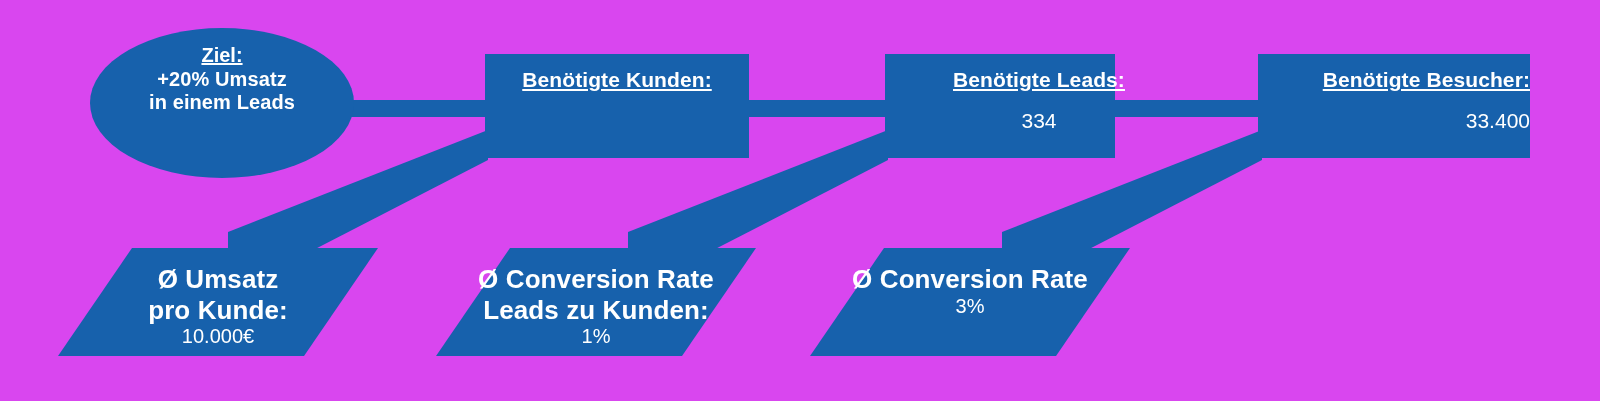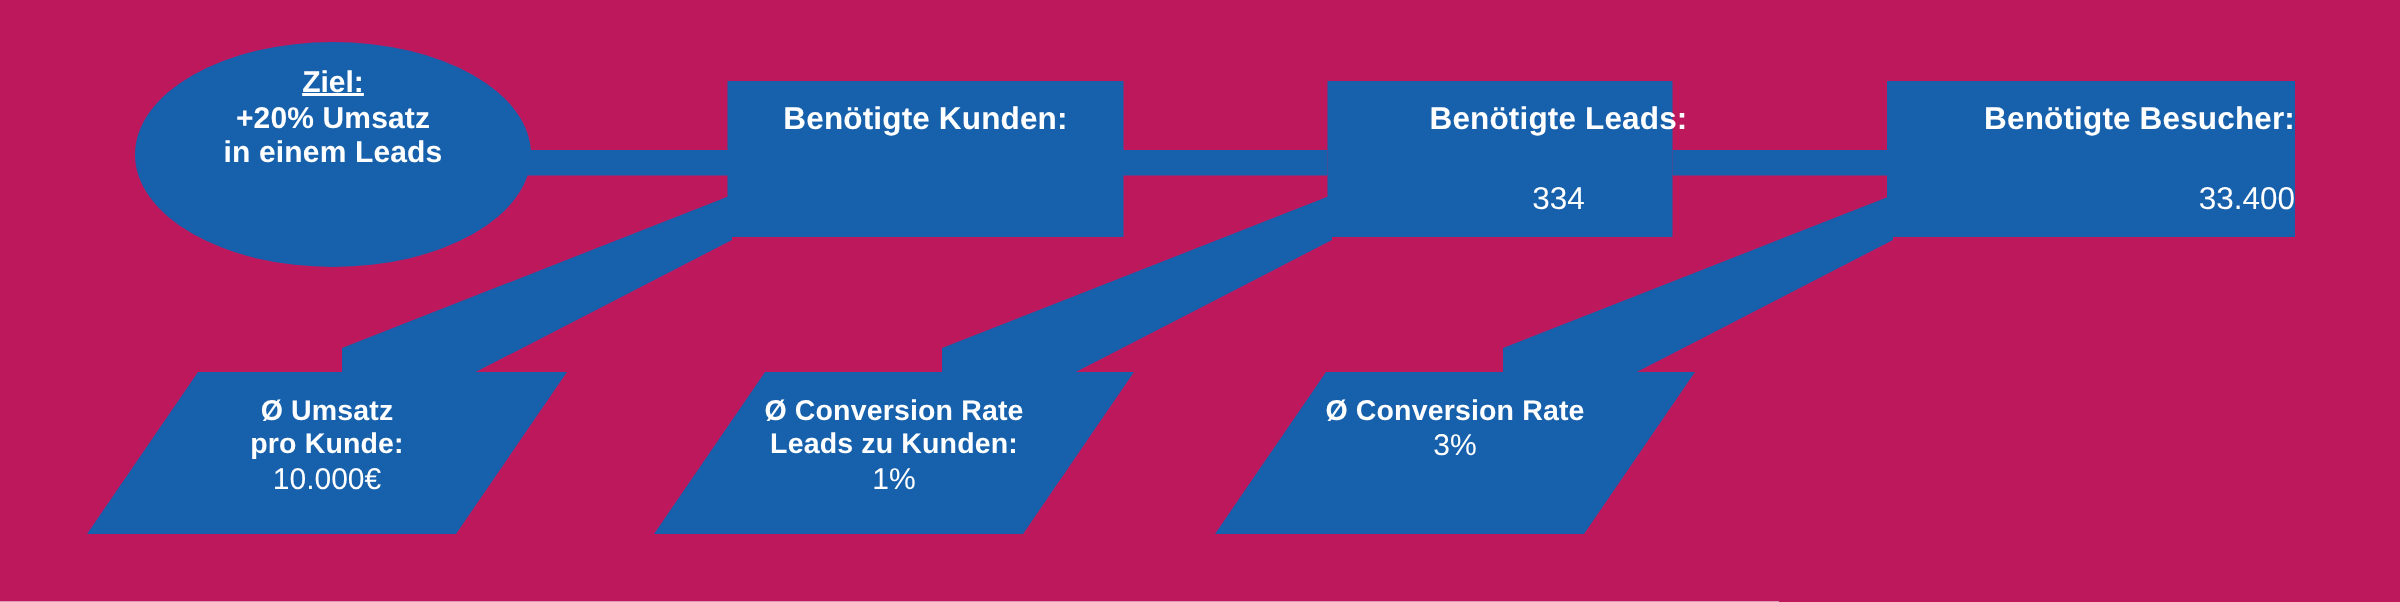--- a/index.html
+++ b/index.html
@@ -56,33 +56,33 @@
     width: 252px;
     font-size: 20px;
   }
   .goal-label .lbl-title,
   .goal-label .lbl-title-u {
     font-size: 20px;
   }
   .box-label {
     width: 260px;
   }
-  .box-label .lbl-title { margin-bottom: 12px; }
+  .box-label .lbl-title { margin-bottom: 0; text-decoration: underline; }
   .box-label .spacer { display:block; height: 16px; }
   .para-label {
     width: 250px;
     font-size: 19px;
   }
-  .para-label .lbl-title { font-size: 19px; }
+  .para-label .lbl-title { font-size: 26px; }
   .para-label .lbl-value { font-size: 20px; }
 </style>
 </head>
 <body>
 
-<div id="canvas" style="background: #be185d;">
+<div id="canvas" style="background: #d946ef;">
 
   <svg id="diagram-svg" viewBox="0 0 1600 401" xmlns="http://www.w3.org/2000/svg">
 
     <rect x="330" y="100" width="158" height="17" fill="#1761AC"></rect>
 
     <rect x="745" y="100" width="140" height="17" fill="#1761AC"></rect>
 
     <rect x="1115" y="100" width="143" height="17" fill="#1761AC"></rect>
 
     <polygon points="488,130 488,160 290,262 228,262 228,232" fill="#1761AC"></polygon>

